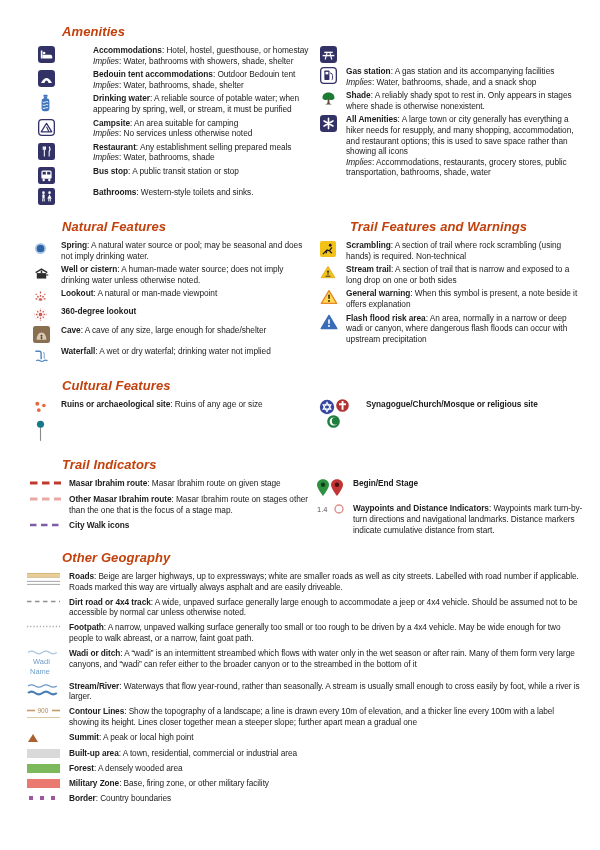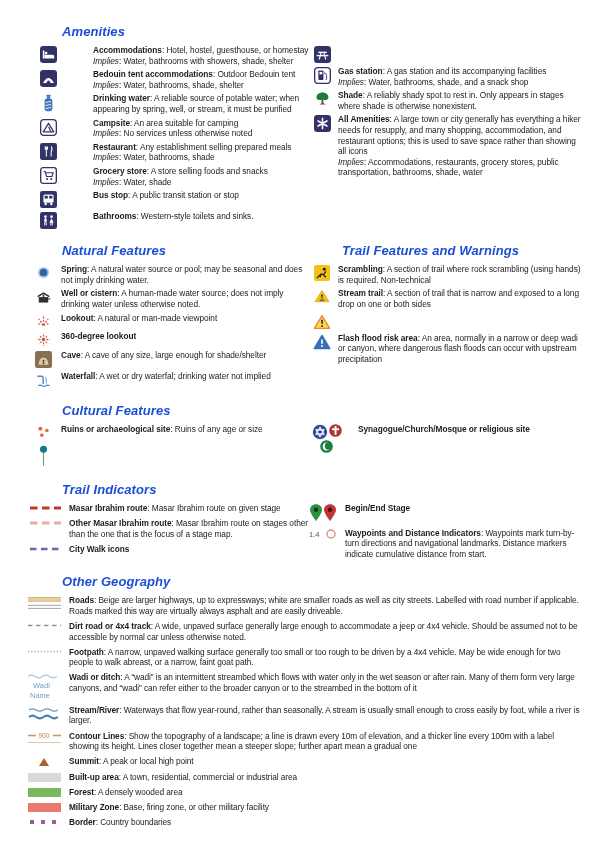--- a/index.html
+++ b/index.html
@@ -1,29 +1,29 @@
 <!DOCTYPE html>
 <html><head>
 <meta charset="utf-8">
 <style>
   html,body{margin:0;padding:0}
   body{width:600px;height:850px;background:#fff;overflow:hidden;
        font-family:"Liberation Sans",sans-serif;color:#1c1c1c;}
   .page{padding:24px 16px 0 33px;}
-  h2.sec{font-size:13px;font-style:italic;font-weight:bold;color:#1d4ed8;
+  h2.sec{font-size:13px;font-style:italic;font-weight:bold;color:#c2410c;
          margin:0 0 6px 29px;letter-spacing:.1px;}
   h2.sec.right{margin-left:32px;}
   section{margin:0;}
   .blk{margin-top:11px;}
-  .two-col{display:grid;grid-template-columns:277px 1fr;column-gap:0;align-items:start;}
+  .two-col{display:grid;grid-template-columns:277px 1fr;column-gap:8px;align-items:start;}
   .rows .row{display:flex;align-items:flex-start;margin-bottom:3px;}
   .txt{font-size:8.3px;line-height:10.6px;letter-spacing:-.05px;}
   .txt b{font-weight:bold;}
   .imp i{font-style:italic;}
-  .icon{flex:none;display:flex;justify-content:center;align-items:flex-start;padding-top:0;}
+  .icon{flex:none;display:flex;align-items:flex-start;padding-top:0;}
   
   .r-amenL .icon{width:20px;margin:1px 35px 0 5px;}
   .r-amenR .icon{width:20px;margin:1px 6px 0 2px;}
   .r-nat  .icon{width:20px;margin:1px 8px 0 0;}
   .r-warn .icon{width:20px;margin:1px 6px 0 2px;}
   .r-cul  .icon{width:20px;margin:1px 8px 0 0;}
   .r-culR .icon{width:42px;margin:0 6px 0 0;}
   .r-ti   .icon{width:32px;margin:1px 8px 0 -4px;}
   .r-ti   .row{margin-bottom:5px;}
   .r-tiR  .icon{width:34px;margin:0 5px 0 -4px;}
@@ -89,31 +89,20 @@
                 <rect width="18" height="18" rx="2.5" fill="#333267"></rect>
                 <path d="M5.5 3.8v3.4 M7.9 3.8v3.4 M6.7 3.8v10.4" stroke="#fff" stroke-width="1.1" fill="none"></path>
                 <path d="M11.8 3.8 q1.9 2.7 0 5.4 v5" stroke="#fff" stroke-width="1.1" fill="none"></path>
               </svg>
             </span>
             <div class="txt"><b>Restaurant</b>: Any establishment selling prepared meals<br><span class="imp"><i>Implies</i>: Water, bathrooms, shade</span></div>
           </div>
           <div class="row">
             <span class="icon">
               <svg width="17" height="17" viewBox="0 0 18 18">
-                <rect x="0.7" y="0.7" width="16.6" height="16.6" rx="2.5" fill="#fff" stroke="#333267" stroke-width="1.4"></rect>
-                <path d="M3.8 4.8 h1.6 l1.5 5.2 h5.7 l1.3-3.9 h-7.7" fill="none" stroke="#333267" stroke-width="1.2"></path>
-                <circle cx="7.6" cy="12.7" r="1.1" fill="#333267"></circle>
-                <circle cx="11.8" cy="12.7" r="1.1" fill="#333267"></circle>
-              </svg>
-            </span>
-            <div class="txt"><b>Grocery store</b>: A store selling foods and snacks<br><span class="imp"><i>Implies</i>: Water, shade</span></div>
-          </div>
-          <div class="row">
-            <span class="icon">
-              <svg width="17" height="17" viewBox="0 0 18 18">
                 <rect width="18" height="18" rx="2.5" fill="#333267"></rect>
                 <rect x="3.6" y="3.6" width="10.8" height="8.8" rx="1.6" fill="#fff"></rect>
                 <rect x="4.9" y="5.1" width="3.4" height="2.9" fill="#333267"></rect>
                 <rect x="9.7" y="5.1" width="3.4" height="2.9" fill="#333267"></rect>
                 <circle cx="6" cy="13.8" r="1.25" fill="#fff"></circle>
                 <circle cx="12" cy="13.8" r="1.25" fill="#fff"></circle>
               </svg>
             </span>
             <div class="txt"><b>Bus stop</b>: A public transit station or stop</div>
           </div>
@@ -279,20 +268,21 @@
             <div class="txt"><b>Stream trail</b>: A section of trail that is narrow and exposed to a long drop on one or both sides</div>
           </div>
           <div class="row">
             <span class="icon">
               <svg width="18" height="16" viewBox="0 0 20 18">
                 <path d="M10 1.8 L18.6 16.2 H1.4 Z" fill="#ffd94d" stroke="#e8872e" stroke-width="1.5" stroke-linejoin="round"></path>
                 <rect x="9.2" y="6.3" width="1.7" height="5" rx="0.8" fill="#222"></rect>
                 <circle cx="10" cy="13.5" r="1.05" fill="#222"></circle>
               </svg>
             </span>
+            <div class="txt"><b>General warning</b>: When this symbol is present, a note beside it offers explanation</div>
           </div>
           <div class="row">
             <span class="icon">
               <svg width="18" height="16" viewBox="0 0 20 18">
                 <path d="M10 1.6 L18.8 16.4 H1.2 Z" fill="#3a6cb8" stroke="#3a6cb8" stroke-width="1.6" stroke-linejoin="round"></path>
                 <rect x="9.1" y="5.8" width="1.8" height="5.4" rx="0.9" fill="#fff"></rect>
                 <circle cx="10" cy="13.5" r="1.15" fill="#fff"></circle>
               </svg>
             </span>
             <div class="txt"><b>Flash flood risk area</b>: An area, normally in a narrow or deep wadi or canyon, where dangerous flash floods can occur with upstream precipitation</div>

